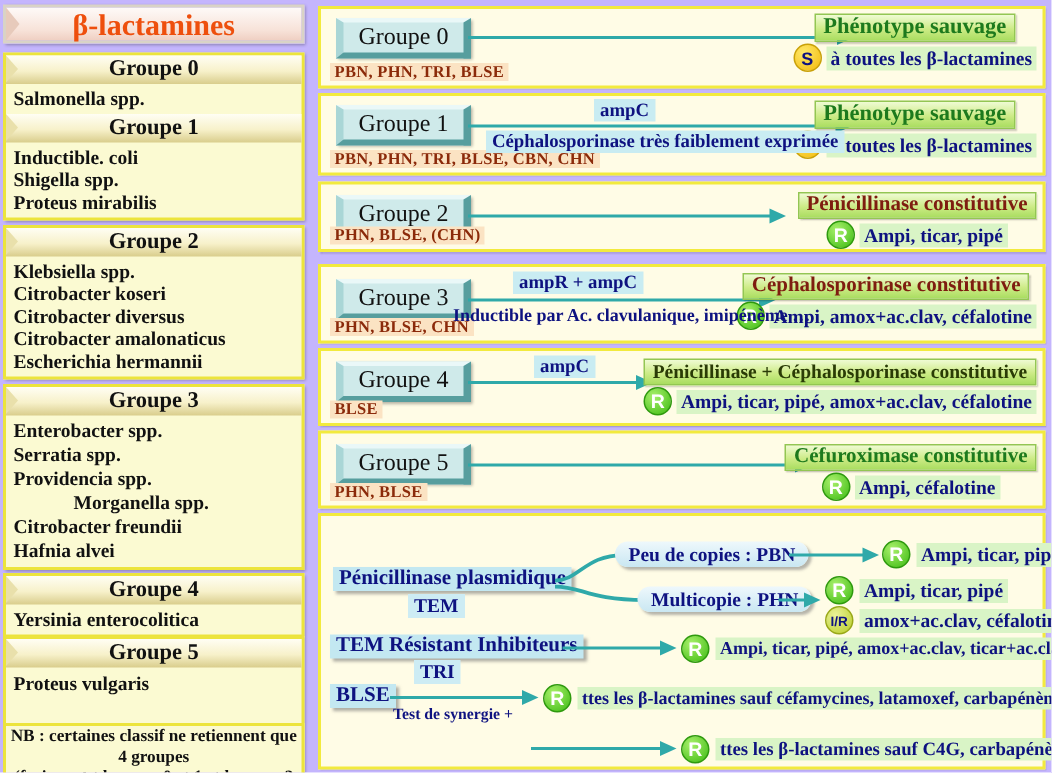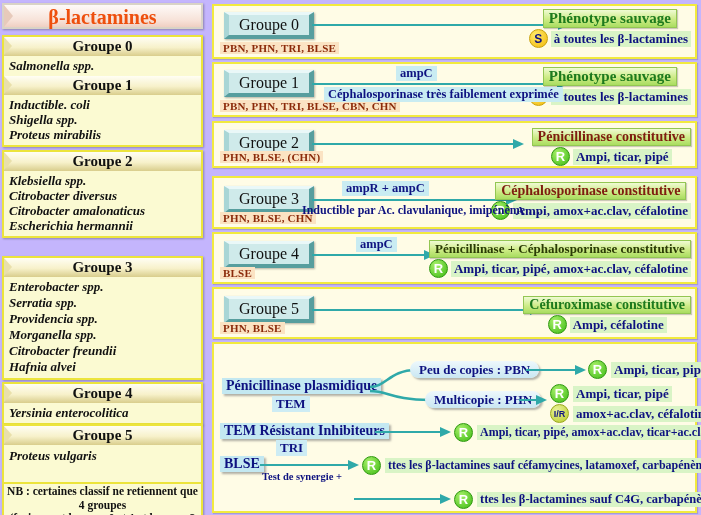--- a/index.html
+++ b/index.html
@@ -13,21 +13,21 @@
           border:2px solid #d9d3c6;background:linear-gradient(180deg,#fefaf8 0%,#f7e2d8 70%,#efcfc2 100%);
           color:#ee4f0d;font-size:20px;font-weight:bold;text-align:center;box-sizing:border-box;
           box-shadow:1px 1px 2px rgba(0,0,0,.3);}
   .ltitle::before{content:"";position:absolute;left:0;top:0;border-style:solid;
           border-width:11px 0 11px 9px;border-color:transparent transparent transparent #e7cabb;}
   .lheader{position:relative;height:19px;line-height:19px;text-align:center;font-weight:bold;font-size:15px;color:#111;
           background:linear-gradient(180deg,#fffef4 0%,#f7f1ca 55%,#d9cd8c 100%);}
   .lheader::before{content:"";position:absolute;left:0;top:0;border-style:solid;
           border-width:9.5px 0 9.5px 8px;border-color:transparent transparent transparent #e9e0ab;}
   .lbody{padding:2px 5px 3px 5px;}
-  .sp{font-style:italic;font-weight:bold;font-size:13px;line-height:15px;color:#111;white-space:nowrap;}
+  .sp{font-weight:bold;font-size:13px;line-height:15px;color:#111;white-space:nowrap;}
   .nb{position:absolute;left:2px;top:482px;width:201px;border:2px solid #ece43c;background:#fbfad2;
       font-weight:bold;font-size:11.5px;line-height:13.5px;text-align:center;color:#111;
       padding:1px 0;box-sizing:border-box;}
 
   
   .row{position:absolute;left:212px;width:485px;background:#fffce6;border:2px solid #f2ea3e;
        box-sizing:border-box;box-shadow:1px 1px 1px rgba(0,0,0,.15);}
   .gbtn{position:absolute;left:10px;width:90px;height:27px;background:#cfeaea;
         border-style:solid;border-width:3px 5px 4px 5px;border-color:#eaf8f8 #579e9e #579e9e #a9d6d6;
         text-align:center;font-size:16px;line-height:19px;color:#111;box-sizing:border-box;
@@ -85,33 +85,34 @@
       <div class="sp">Inductible. coli</div>
       <div class="sp">Shigella spp.</div>
       <div class="sp">Proteus mirabilis</div>
     </div>
   </div>
 
   <div class="lbox" style="top:150px;">
     <div class="lheader">Groupe 2</div>
     <div class="lbody">
       <div class="sp">Klebsiella spp.</div>
+      <div class="sp">Citrobacter koseri</div>
       <div class="sp">Citrobacter diversus</div>
       <div class="sp">Citrobacter amalonaticus</div>
       <div class="sp">Escherichia hermannii</div>
     </div>
   </div>
 
   <div class="lbox" style="top:256px;">
     <div class="lheader">Groupe 3</div>
     <div class="lbody" style="line-height:16px;">
       <div class="sp" style="line-height:16px;">Enterobacter spp.</div>
       <div class="sp" style="line-height:16px;">Serratia spp.</div>
       <div class="sp" style="line-height:16px;">Providencia spp.</div>
-      <div class="sp" style="line-height:16px;">Morganella spp.</div>
+      <div class="sp" style="line-height:16px;margin-left:40px;">Morganella spp.</div>
       <div class="sp" style="line-height:16px;">Citrobacter freundii</div>
       <div class="sp" style="line-height:16px;">Hafnia alvei</div>
     </div>
   </div>
 
   <div class="lbox" style="top:382px;">
     <div class="lheader">Groupe 4</div>
     <div class="lbody">
       <div class="sp">Yersinia enterocolitica</div>
     </div>

